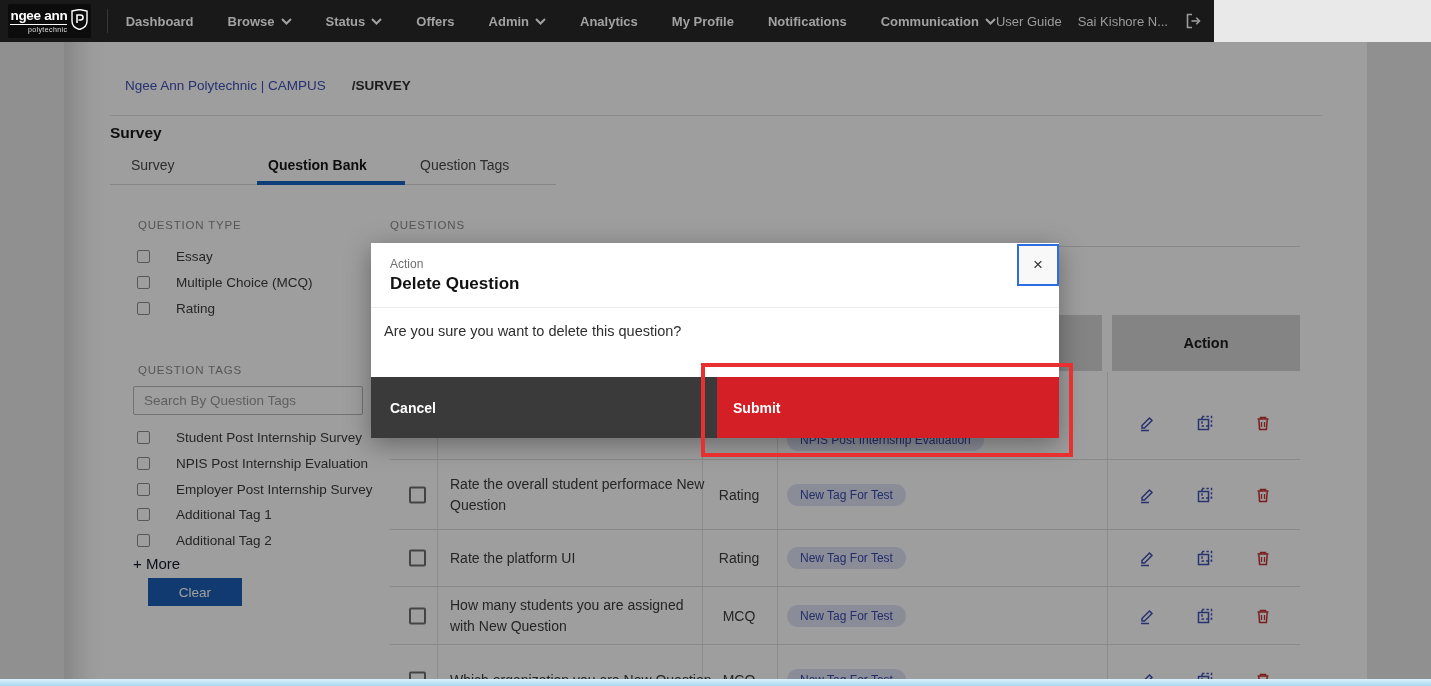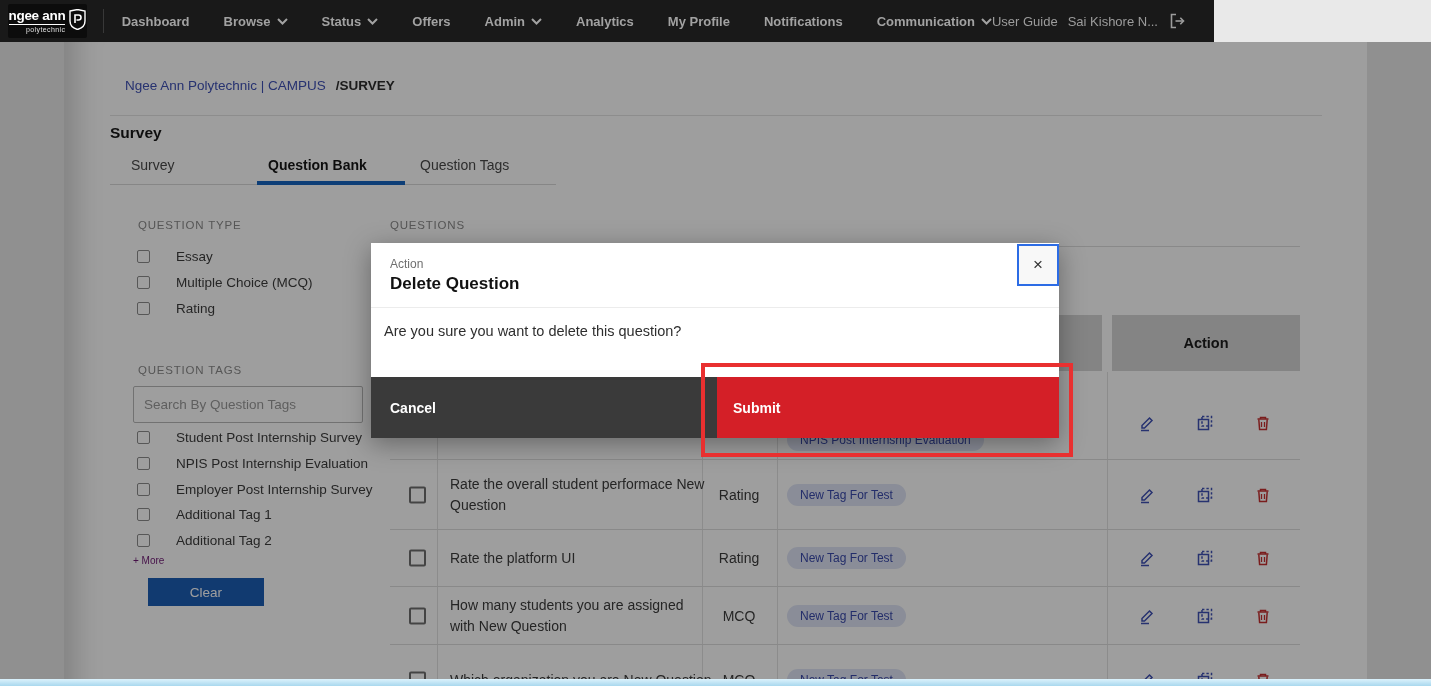--- a/index.html
+++ b/index.html
@@ -13,53 +13,53 @@
   .logo-box { margin-left:8px; width:100px; height:34px; background:#0c0c0c; border-radius:2px;
               display:flex; align-items:center; justify-content:center; gap:4px; }
   .logo-text { display:flex; flex-direction:column; align-items:flex-end; line-height:1; }
   .logo-l1 { color:#fff; font-weight:bold; font-size:13.5px; letter-spacing:-0.3px;
              border-bottom:1px solid #fff; padding-bottom:1px; }
   .logo-l2 { color:#e0e0e0; font-size:7px; letter-spacing:0.4px; margin-top:1px; }
   .nav-sep { width:1px; height:24px; background:#383838; margin:0 18px 0 16px; }
   .nav-items { display:flex; align-items:flex-end; gap:34px; }
   .nav-item { color:#a2a2a2; font-size:13px; font-weight:bold; white-space:nowrap; cursor:pointer;
               display:flex; align-items:center; gap:6px; }
-  .nav-right { margin-left:auto; display:flex; align-items:center; gap:10px; padding-right:28px; }
+  .nav-right { margin-left:auto; display:flex; align-items:center; gap:16px; padding-right:12px; }
   .nav-right .nav-item { font-weight:normal; color:#9c9c9c; }
   .caret svg { display:block; }
 
   
   .card { position:absolute; left:64px; top:42px; width:1303px; height:644px; background:#ffffff;
           box-shadow:inset 40px 0 28px -28px rgba(0,0,0,0.18); }
 
   .breadcrumb { position:absolute; left:125px; top:78px; font-size:13.5px; z-index:5; }
   .crumb-link { color:#3f51b5; cursor:pointer; }
-  .crumb-cur { color:#2e2e2e; font-weight:bold; margin-left:6px; }
+  .crumb-cur { color:#2e2e2e; font-weight:bold; margin-left:22px; }
 
   .hr1 { position:absolute; left:110px; top:115px; width:1212px; height:1px; background:#e4e4e4; }
   .page-title { position:absolute; left:110px; top:124px; font-size:15.5px; font-weight:bold; color:#181818; }
 
   .tab { position:absolute; top:157px; font-size:14px; color:#4a4a4a; cursor:pointer; }
   .tab.active { font-weight:bold; color:#161616; }
   .tabbar-border { position:absolute; left:110px; top:184px; width:446px; height:1px; background:#d8d8d8; }
   .tab-underline { position:absolute; left:257px; top:181px; width:148px; height:4px; background:#1565c0; }
 
   .section-label { position:absolute; font-size:11.5px; letter-spacing:0.8px; color:#8b8b8b; }
 
   .chk-row { position:absolute; display:flex; align-items:center; gap:26px; cursor:pointer; }
   .chk-box { width:13px; height:13px; border:1.5px solid #8d8d8d; border-radius:2px; background:#fff; flex:0 0 auto; }
   .chk-label { font-size:13.5px; color:#3d3d3d; white-space:nowrap; }
 
-  .search-input { position:absolute; left:133px; top:386px; width:230px; height:37px;
+  .search-input { position:absolute; left:133px; top:386px; width:230px; height:29px;
                   border:1px solid #b9b9b9; border-radius:2px; background:#fff; padding:0 10px;
                   font-size:13.5px; color:#333; font-family:"Liberation Sans", sans-serif; }
   .search-input::placeholder { color:#9a9a9a; }
 
-  .more-link { position:absolute; left:133px; top:555px; font-size:10px; color:#701a75; cursor:pointer; }
-  .clear-btn { position:absolute; left:148px; top:578px; width:116px; height:28px; background:#1c5eb5;
+  .more-link { position:absolute; left:133px; top:555px; font-size:15px; color:#0f172a; cursor:pointer; }
+  .clear-btn { position:absolute; left:148px; top:578px; width:94px; height:28px; background:#1c5eb5;
                color:#fff; font-size:13.5px; border:none; cursor:pointer; font-family:"Liberation Sans", sans-serif; }
 
   .hr2 { position:absolute; left:390px; top:246px; width:910px; height:1px; background:#dddddd; }
   .add-btn { position:absolute; left:1147px; top:267px; width:153px; height:44px; background:#1c5eb5;
              color:#fff; font-size:14px; border:none; cursor:pointer; font-family:"Liberation Sans", sans-serif; }
 
   .thead-a { position:absolute; left:390px; top:315px; width:712px; height:56px; background:#d6d6d6; }
   .thead-b { position:absolute; left:1112px; top:315px; width:188px; height:56px; background:#d6d6d6;
              display:flex; align-items:center; justify-content:center; font-size:14.5px; font-weight:bold; color:#1c1c1c; }
 

